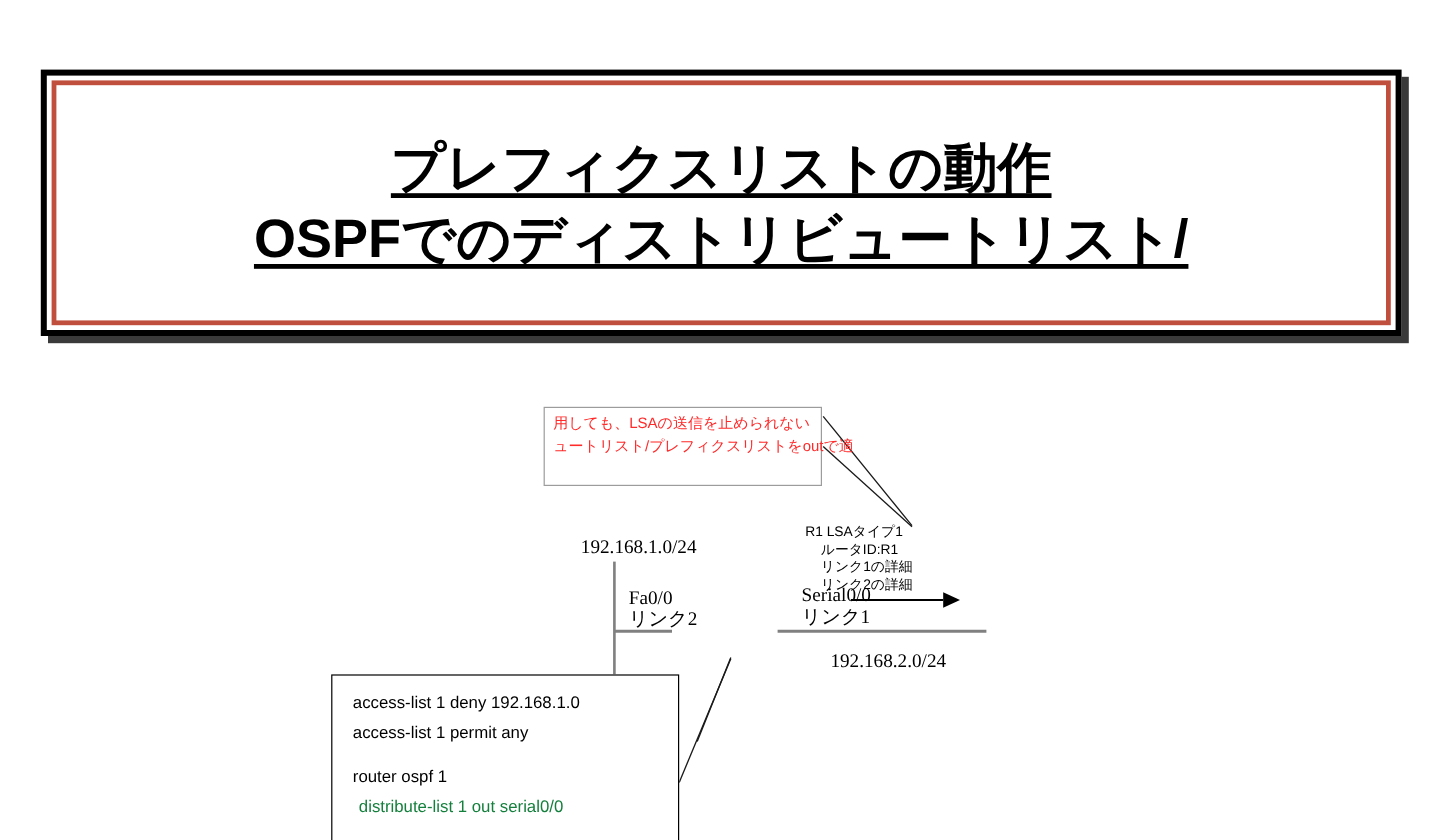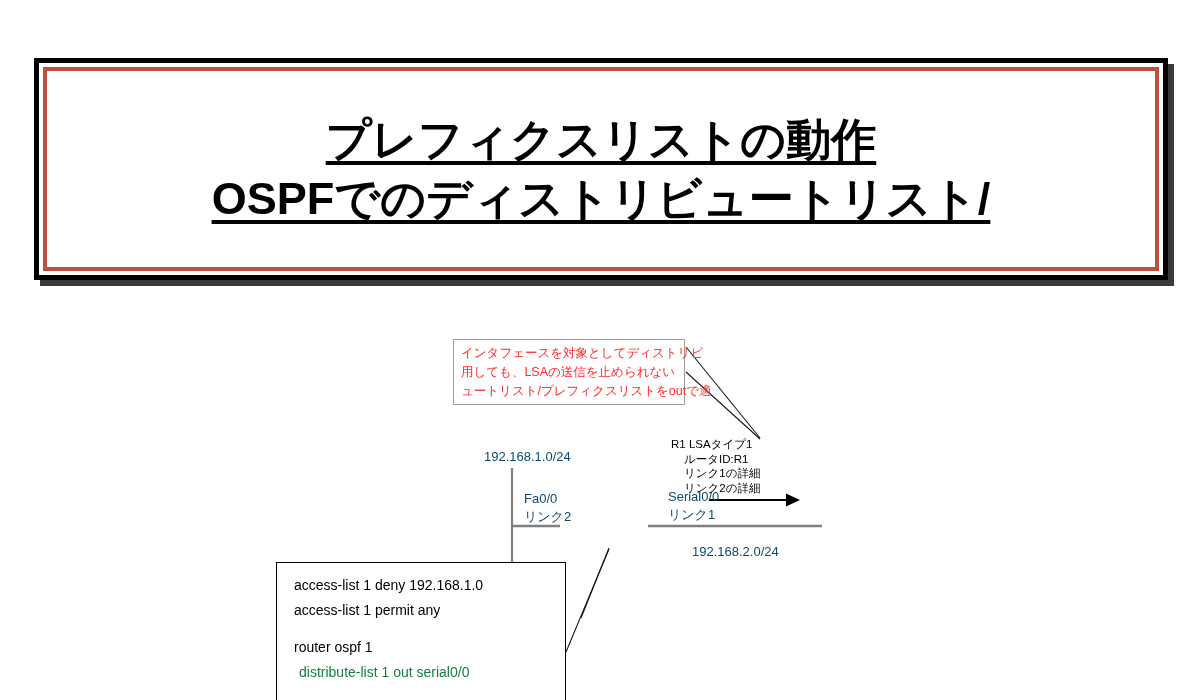--- a/index.html
+++ b/index.html
@@ -126,25 +126,26 @@
   }
   #config-box .cfg-line.blank { line-height: 12px; height: 12px; }
   #config-box .cfg-line.red {
     color: #15803d;
     padding-left: 5px;
   }
 
   
   .diag-label {
     position: absolute;
-    font-size: 13px;
+    font-size: 16px;
     line-height: 17px;
-    color: #0c4a6e;
+    color: #000000;
     white-space: nowrap;
     z-index: 4;
+    font-family: Liberation Serif, serif;
   }
   #label-net1   { left: 484px; top: 448px; }
   #label-net2   { left: 692px; top: 543px; }
   #label-fa00   { left: 524px; top: 490px; }
   #label-link2  { left: 524px; top: 508px; }
   #label-ser00  { left: 668px; top: 488px; }
   #label-link1  { left: 668px; top: 506px; }
 </style>
 </head>
 <body>
@@ -171,21 +172,20 @@
     <line x1="709" y1="200" x2="786" y2="200" stroke="#000000" stroke-width="1.8"></line>
     <polygon points="786,193.5 800,200 786,206.5" fill="#000000"></polygon>
 
     <path d="M 581,318 L 609,248" stroke="#1a1a1a" stroke-width="1.1" fill="none"></path>
     <path d="M 566,352 L 609,249" stroke="#1a1a1a" stroke-width="1.1" fill="none"></path>
   </svg>
 
 </div>
 
 <div id="annotation-box">
-  <div class="ann-line">インタフェースを対象としてディストリビ</div>
   <div class="ann-line">用しても、LSAの送信を止められない</div>
   <div class="ann-line">ュートリスト/プレフィクスリストをoutで適</div>
 </div>
 
 <div id="lsa-block">
   <div class="lsa-line">R1 LSAタイプ1</div>
   <div class="lsa-line indent">ルータID:R1</div>
   <div class="lsa-line indent">リンク1の詳細</div>
   <div class="lsa-line indent">リンク2の詳細</div>
 </div>

